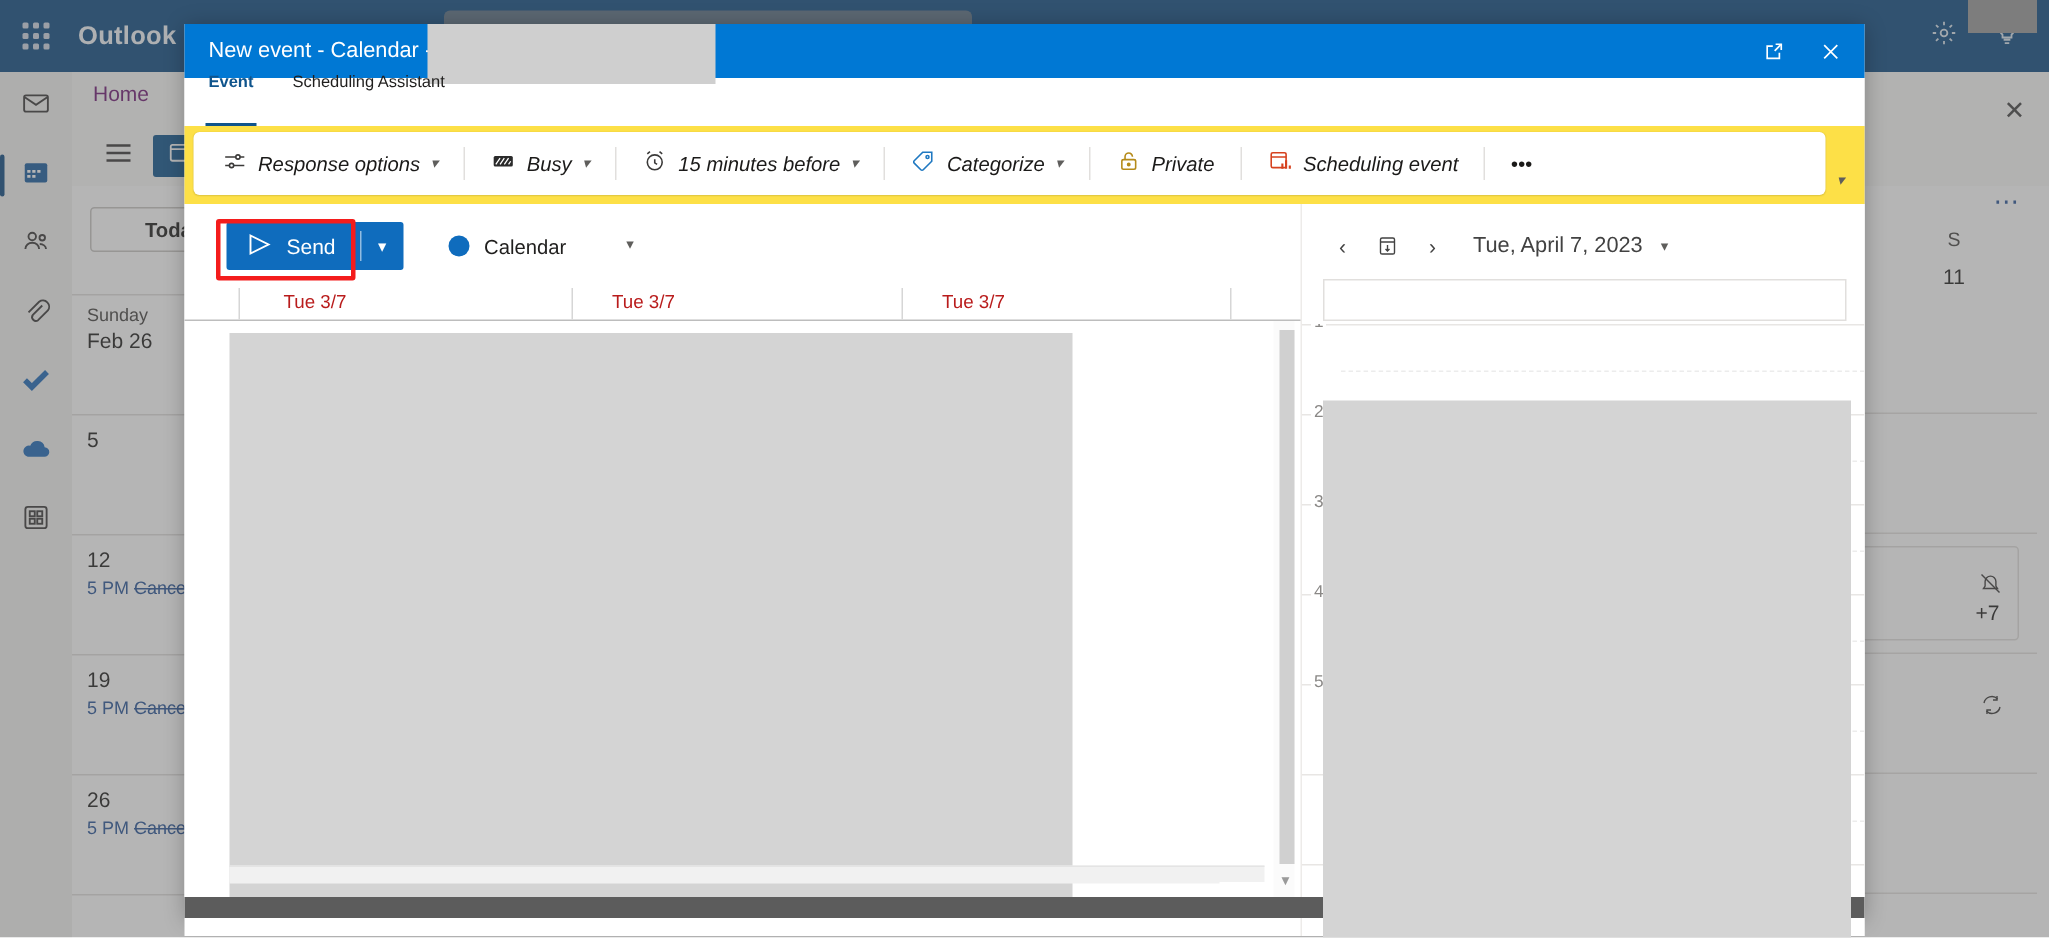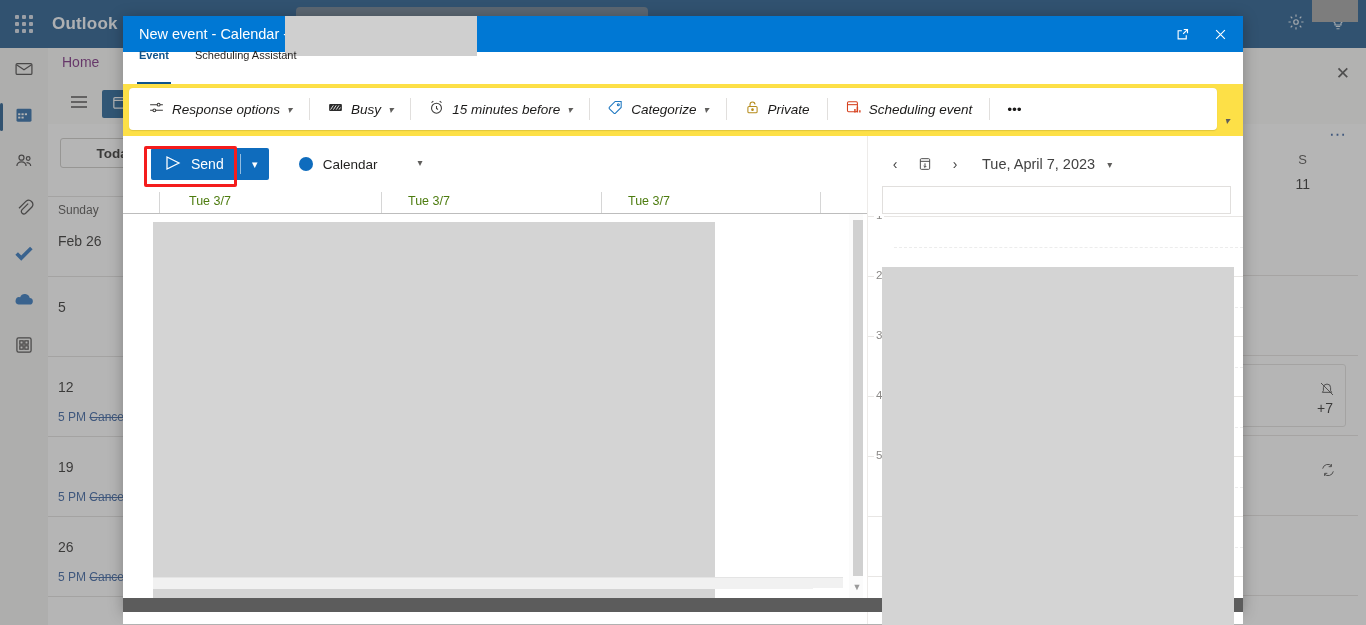--- a/index.html
+++ b/index.html
@@ -63,22 +63,22 @@
   
   .daycols { position: absolute; top: 152px; right: 10px; width: 320px; display: flex; }
   .daycol { flex: 1; text-align: center; font-size: 13px; color: #484644; }
   .datenums { position: absolute; top: 176px; right: 10px; width: 320px; display: flex; }
   .datenum { flex: 1; text-align: center; font-size: 14px; color: #201f1e; }
 
   
   .weekcol { position: absolute; left: 48px; top: 196px; width: 136px; bottom: 0; border-top: 1px solid #e1dfdd; }
   .weekrow { position: relative; height: 80px; border-bottom: 1px solid #e1dfdd; padding: 6px 10px; }
   .wr-day { font-size: 12px; color: #484644; }
-  .wr-num { font-size: 14px; color: #201f1e; margin-top: 16px; }
-  .wr-evt { font-size: 12px; color: #2b579a; margin-top: 15px; white-space: nowrap; }
+  .wr-num { font-size: 14px; color: #201f1e; margin-top: 2px; }
+  .wr-evt { font-size: 12px; color: #2b579a; margin-top: 4px; white-space: nowrap; }
   .wr-evt s { text-decoration: line-through; }
 
   
   .agenda { position: absolute; right: 8px; top: 196px; width: 330px; bottom: 0; }
   .ag-row { position: relative; border-bottom: 1px solid #e3e1df; height: 80px; }
   .ag-card {
     position: absolute; left: 8px; right: 12px; top: 8px; bottom: 8px;
     border: 1px solid #e1dfdd; border-radius: 3px; background: #fff; padding: 6px 8px;
   }
   .ag-title { font-size: 13px; color: #2b579a; font-weight: 600; white-space: nowrap; overflow: hidden; }
@@ -137,21 +137,21 @@
   .send-highlight {
     position: absolute; left: 21px; top: 10px; width: 93px; height: 41px;
     border: 3px solid #f41c1c; border-radius: 2px; pointer-events: none;
   }
   .cal-pick { display: flex; align-items: flex-start; gap: 10px; margin-left: 12px; }
   .cal-dot { width: 14px; height: 14px; border-radius: 50%; background: #0f6cbd; }
   .cal-name { font-size: 13.5px; color: #201f1e; }
   .cal-chev { color: #5f5e5c; font-size: 10px; margin-left: 30px; }
 
   .sa-header { position: relative; height: 22px; border-bottom: 1px solid #bdbdbd; }
-  .sa-col { position: absolute; top: 2px; font-size: 12.5px; color: #4d7c0f; }
+  .sa-col { position: absolute; top: 2px; font-size: 12.5px; color: #b91c1c; }
   .sa-col.c1 { left: 66px; } .sa-col.c2 { left: 285px; } .sa-col.c3 { left: 505px; }
   .sa-vline { position: absolute; top: 0; bottom: 0; width: 1px; background: #d6d6d6; }
 
   .sa-grid { position: relative; height: 388px; }
   .sa-redact { position: absolute; left: 30px; top: 8px; width: 562px; height: 378px; background: #d4d4d4; }
   .sa-hscroll { position: absolute; left: 30px; bottom: 14px; right: 24px; height: 11px; background: #f1f1f1; border-top: 1px solid #e4e4e4; }
   .sa-hthumb { position: absolute; left: 0; top: 0; width: 660px; height: 11px; background: #f1f1f1; }
   .sa-vscroll { position: absolute; right: 4px; top: 0; bottom: 0; width: 14px; background: #fbfbfb; }
   .sa-vthumb { position: absolute; right: 4px; top: 6px; width: 10px; height: 356px; background: #d0d0d0; }
   .sa-vdown { position: absolute; right: 3px; bottom: 10px; width: 14px; text-align: center; color: #9a9a9a; font-size: 9px; }

